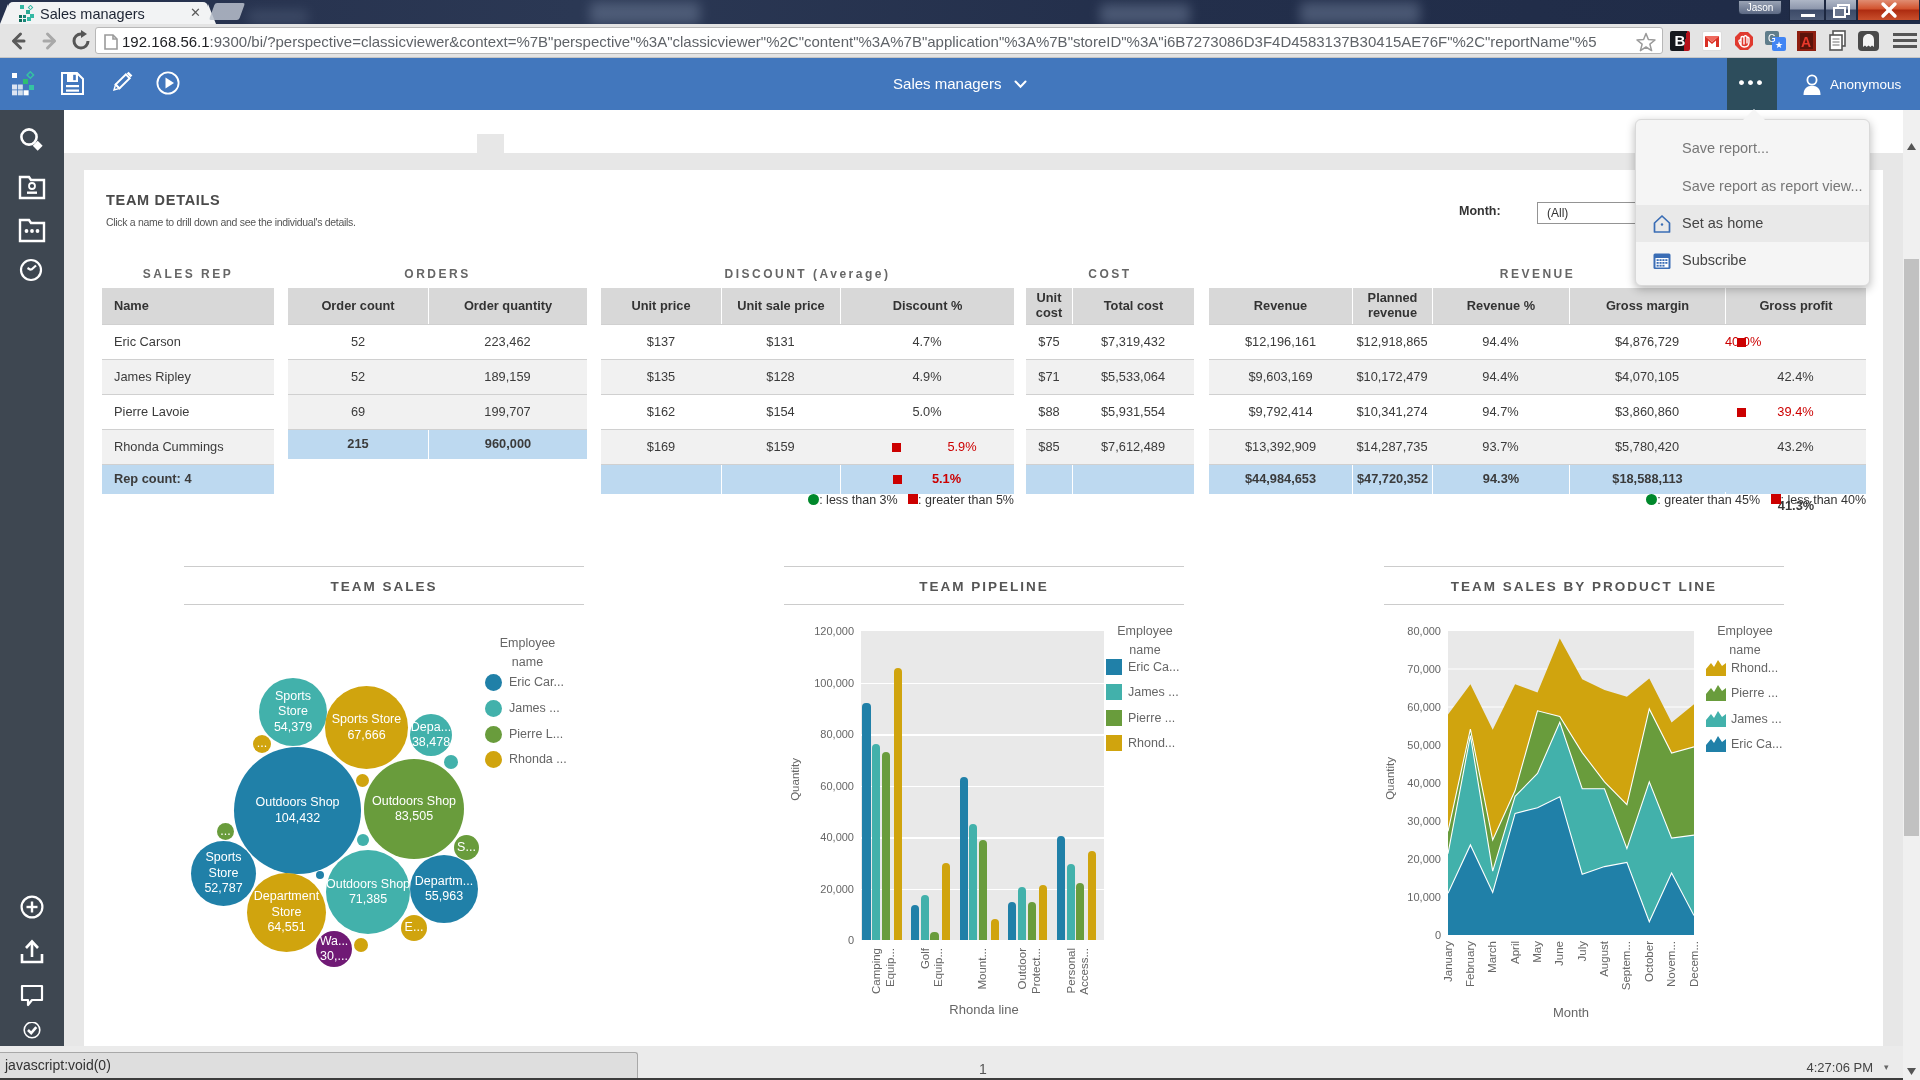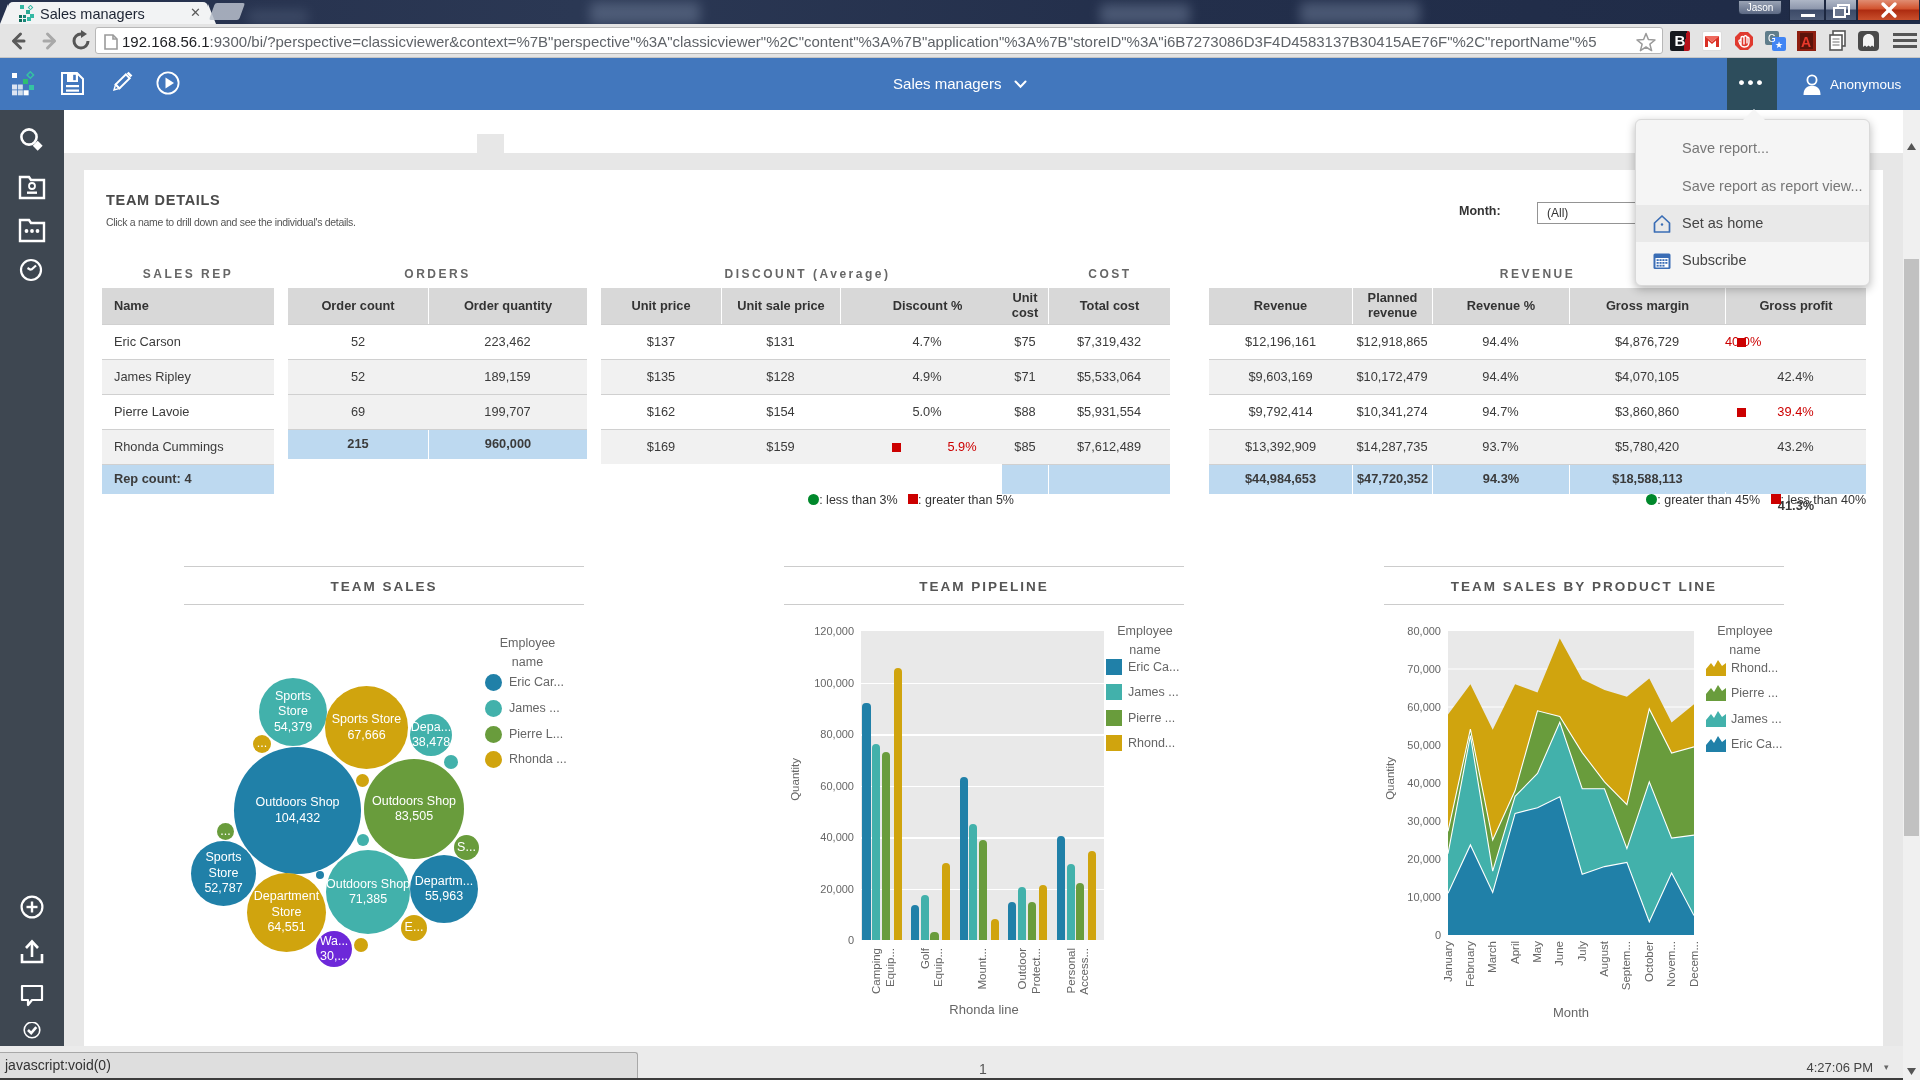--- a/index.html
+++ b/index.html
@@ -391,23 +391,31 @@
         <div class="tc" style="width:174px;">5.0%</div>
       </div>
 <div class="trow r g">
         <div class="tc" style="width:120px;">$169</div>
         <div class="tc" style="width:119px;">$159</div>
         <div class="tc" style="width:174px;">
           <span class="redsq" style="left:52px;"></span>
           <span class="redtx" style="position:absolute;left:16px;width:100%;text-align:center;padding-left:38px;">5.9%</span>
         </div>
       </div>
-</div>
-
-<div class="tgroup" style="left:1002px;width:168px;">
+<div class="trow t">
+        <div class="tc" style="width:120px;"></div>
+        <div class="tc" style="width:119px;"></div>
+        <div class="tc" style="width:174px;">
+          <span class="redsq" style="left:52px;"></span>
+          <span class="redtx" style="position:absolute;left:0;width:100%;text-align:center;padding-left:38px;font-weight:bold;">5.1%</span>
+        </div>
+      </div>
+</div>
+
+<div class="tgroup" style="left:1026px;width:168px;">
 <div class="trow h">
         <div class="tc" style="width:46px;">Unit<br>cost</div>
         <div class="tc" style="width:122px;">Total cost</div>
       </div>
 <div class="trow r w">
         <div class="tc" style="width:46px;">$75</div>
         <div class="tc" style="width:122px;">$7,319,432</div>
       </div>
 <div class="trow r g">
         <div class="tc" style="width:46px;">$71</div>
@@ -494,21 +502,21 @@
 <div class="bubble" style="left:356px;top:774px;width:13px;height:13px;background:#d0a40e;"></div>
 <div class="bubble" style="left:217px;top:823px;width:17px;height:17px;background:#699c3c;">...</div>
 <div class="bubble" style="left:191px;top:841px;width:65px;height:65px;background:#2080a8;">Sports<br>Store<br>52,787</div>
 <div class="bubble" style="left:454px;top:835px;width:25px;height:25px;background:#699c3c;">S...</div>
 <div class="bubble" style="left:357px;top:834px;width:12px;height:12px;background:#42b1ab;"></div>
 <div class="bubble" style="left:316px;top:871px;width:8px;height:8px;background:#2080a8;"></div>
 <div class="bubble" style="left:326px;top:850px;width:84px;height:84px;background:#42b1ab;">Outdoors Shop<br>71,385</div>
 <div class="bubble" style="left:410px;top:855px;width:68px;height:68px;background:#2080a8;">Departm...<br>55,963</div>
 <div class="bubble" style="left:247px;top:873px;width:79px;height:79px;background:#d0a40e;">Department<br>Store<br>64,551</div>
 <div class="bubble" style="left:401px;top:915px;width:26px;height:26px;background:#d0a40e;">E...</div>
-<div class="bubble" style="left:316px;top:931px;width:36px;height:36px;background:#6d28d9;">Wa...<br>30,...</div>
+<div class="bubble" style="left:316px;top:931px;width:36px;height:36px;background:#701a75;">Wa...<br>30,...</div>
 <div class="bubble" style="left:354px;top:938px;width:14px;height:14px;background:#d0a40e;"></div>
 <div class="legtitle" style="left:480px;top:634px;width:95px;">Employee<br>name</div>
 <div class="legdot" style="left:485px;top:674px;background:#2080a8;"></div>
 <div class="legitem" style="left:509px;top:675px;">Eric Car...</div>
 <div class="legdot" style="left:485px;top:700px;background:#42b1ab;"></div>
 <div class="legitem" style="left:509px;top:701px;">James ...</div>
 <div class="legdot" style="left:485px;top:726px;background:#699c3c;"></div>
 <div class="legitem" style="left:509px;top:727px;">Pierre L...</div>
 <div class="legdot" style="left:485px;top:751px;background:#d0a40e;"></div>
 <div class="legitem" style="left:509px;top:752px;">Rhonda ...</div>

